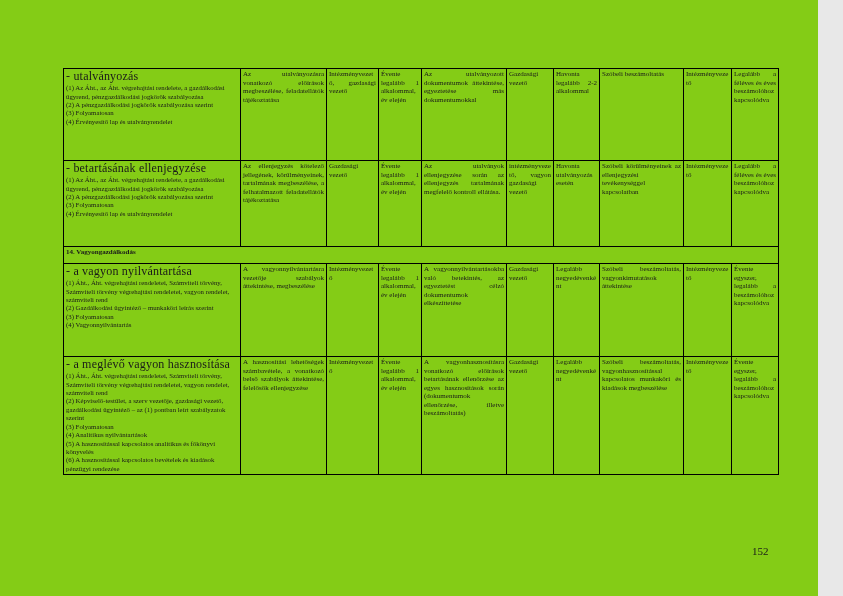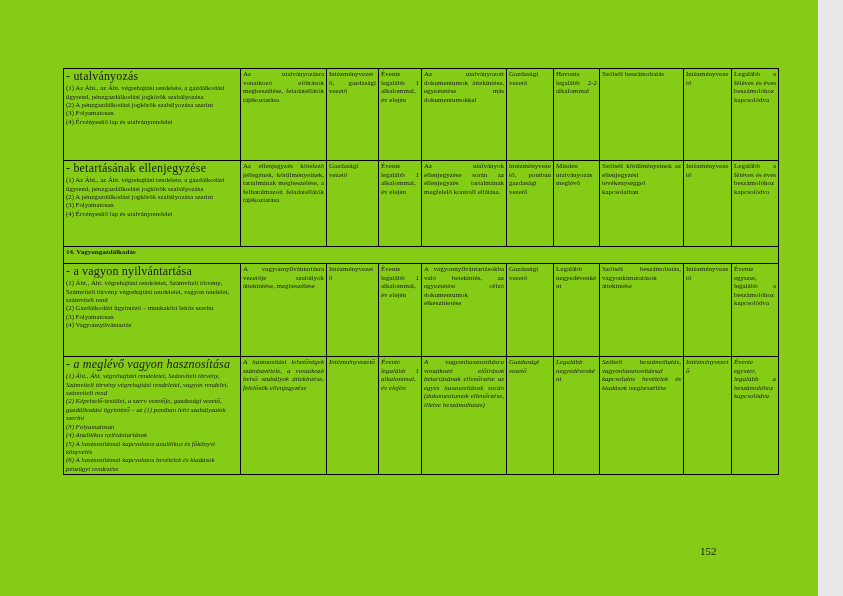--- a/index.html
+++ b/index.html
@@ -46,24 +46,24 @@
     font-size:11.5px;
     line-height:1.1;
     padding:1px 3px;
     text-align:left;
     font-family:Liberation Serif, serif;
   }
   tr.r1{height:92px;}
   tr.r2{height:86px;}
   tr.rsec{height:17px;}
   tr.r3{height:93px;}
-  tr.r4{height:116px;font-style:italic;}
+  tr.r4{height:116px;}
   .page-number{
     position:absolute;
-    left:700px;top:545px;
+    left:752px;top:545px;
     font-size:11px;
   }
 </style>
 </head>
 <body>
 
 <div class="page">
 
   <table class="ctrl">
     <colgroup>
@@ -104,22 +104,22 @@
         <div class="cell-title">- betartásának ellenjegyzése</div>
         <div class="cell-details">(1) Az Áht., az Áht. végrehajtási rendelete, a gazdálkodási ügyrend, pénzgazdálkodási jogkörök szabályozása
 (2) A pénzgazdálkodási jogkörök szabályozása szerint
 (3) Folyamatosan
 (4) Érvényesítő lap és utalványrendelet</div>
       </td>
       <td>Az ellenjegyzés kötelező jellegének, körülményeinek, tartalmának megbeszélése, a felhatalmazott feladatellátók tájékoztatása</td>
       <td>Gazdasági vezető</td>
       <td>Évente legalább 1 alkalommal, év elején</td>
       <td>Az utalványok ellenjegyzése során az ellenjegyzés tartalmának megfelelő kontroll ellátása.</td>
-      <td>intézményvezető, pontban gazdasági vezető</td>
-      <td>Minden utalványozás meglévő</td>
+      <td>intézményvezető, vagyon gazdasági vezető</td>
+      <td>Havonta utalványozás esetén</td>
       <td>Szóbeli körülményeinek az ellenjegyzési tevékenységgel kapcsolatban</td>
       <td>Intézményvezető</td>
       <td>Legalább a féléves és éves beszámolóhoz kapcsolódva</td>
     </tr>
 
     <tr class="rsec">
       <td class="section-td" colspan="10">14. Vagyongazdálkodás</td>
     </tr>
 
     <tr class="r3">
@@ -150,21 +150,21 @@
 (4) Analitikus nyilvántartások
 (5) A hasznosítással kapcsolatos analitikus és főkönyvi könyvelés
 (6) A hasznosítással kapcsolatos bevételek és kiadások pénzügyi rendezése</div>
       </td>
       <td>A hasznosítási lehetőségek számbavétele, a vonatkozó belső szabályok áttekintése, felelősök ellenjegyzése</td>
       <td>Intézményvezető</td>
       <td>Évente legalább 1 alkalommal, év elején</td>
       <td>A vagyonhasznosításra vonatkozó előírások betartásának ellenőrzése az egyes hasznosítások során (dokumentumok ellenőrzése, illetve beszámoltatás)</td>
       <td>Gazdasági vezető</td>
       <td>Legalább negyedévenként</td>
-      <td>Szóbeli beszámoltatás, vagyonhasznosítással kapcsolatos bevételek és kiadások megbeszélése</td>
+      <td>Szóbeli beszámoltatás, vagyonhasznosítással kapcsolatos munkaköri és kiadások megbeszélése</td>
       <td>Intézményvezető</td>
       <td>Évente egyszer, legalább a beszámolóhoz kapcsolódva</td>
     </tr>
   </tbody>
     </table>
 
   <div class="page-number">152</div>
 </div>
 
 </body></html>

